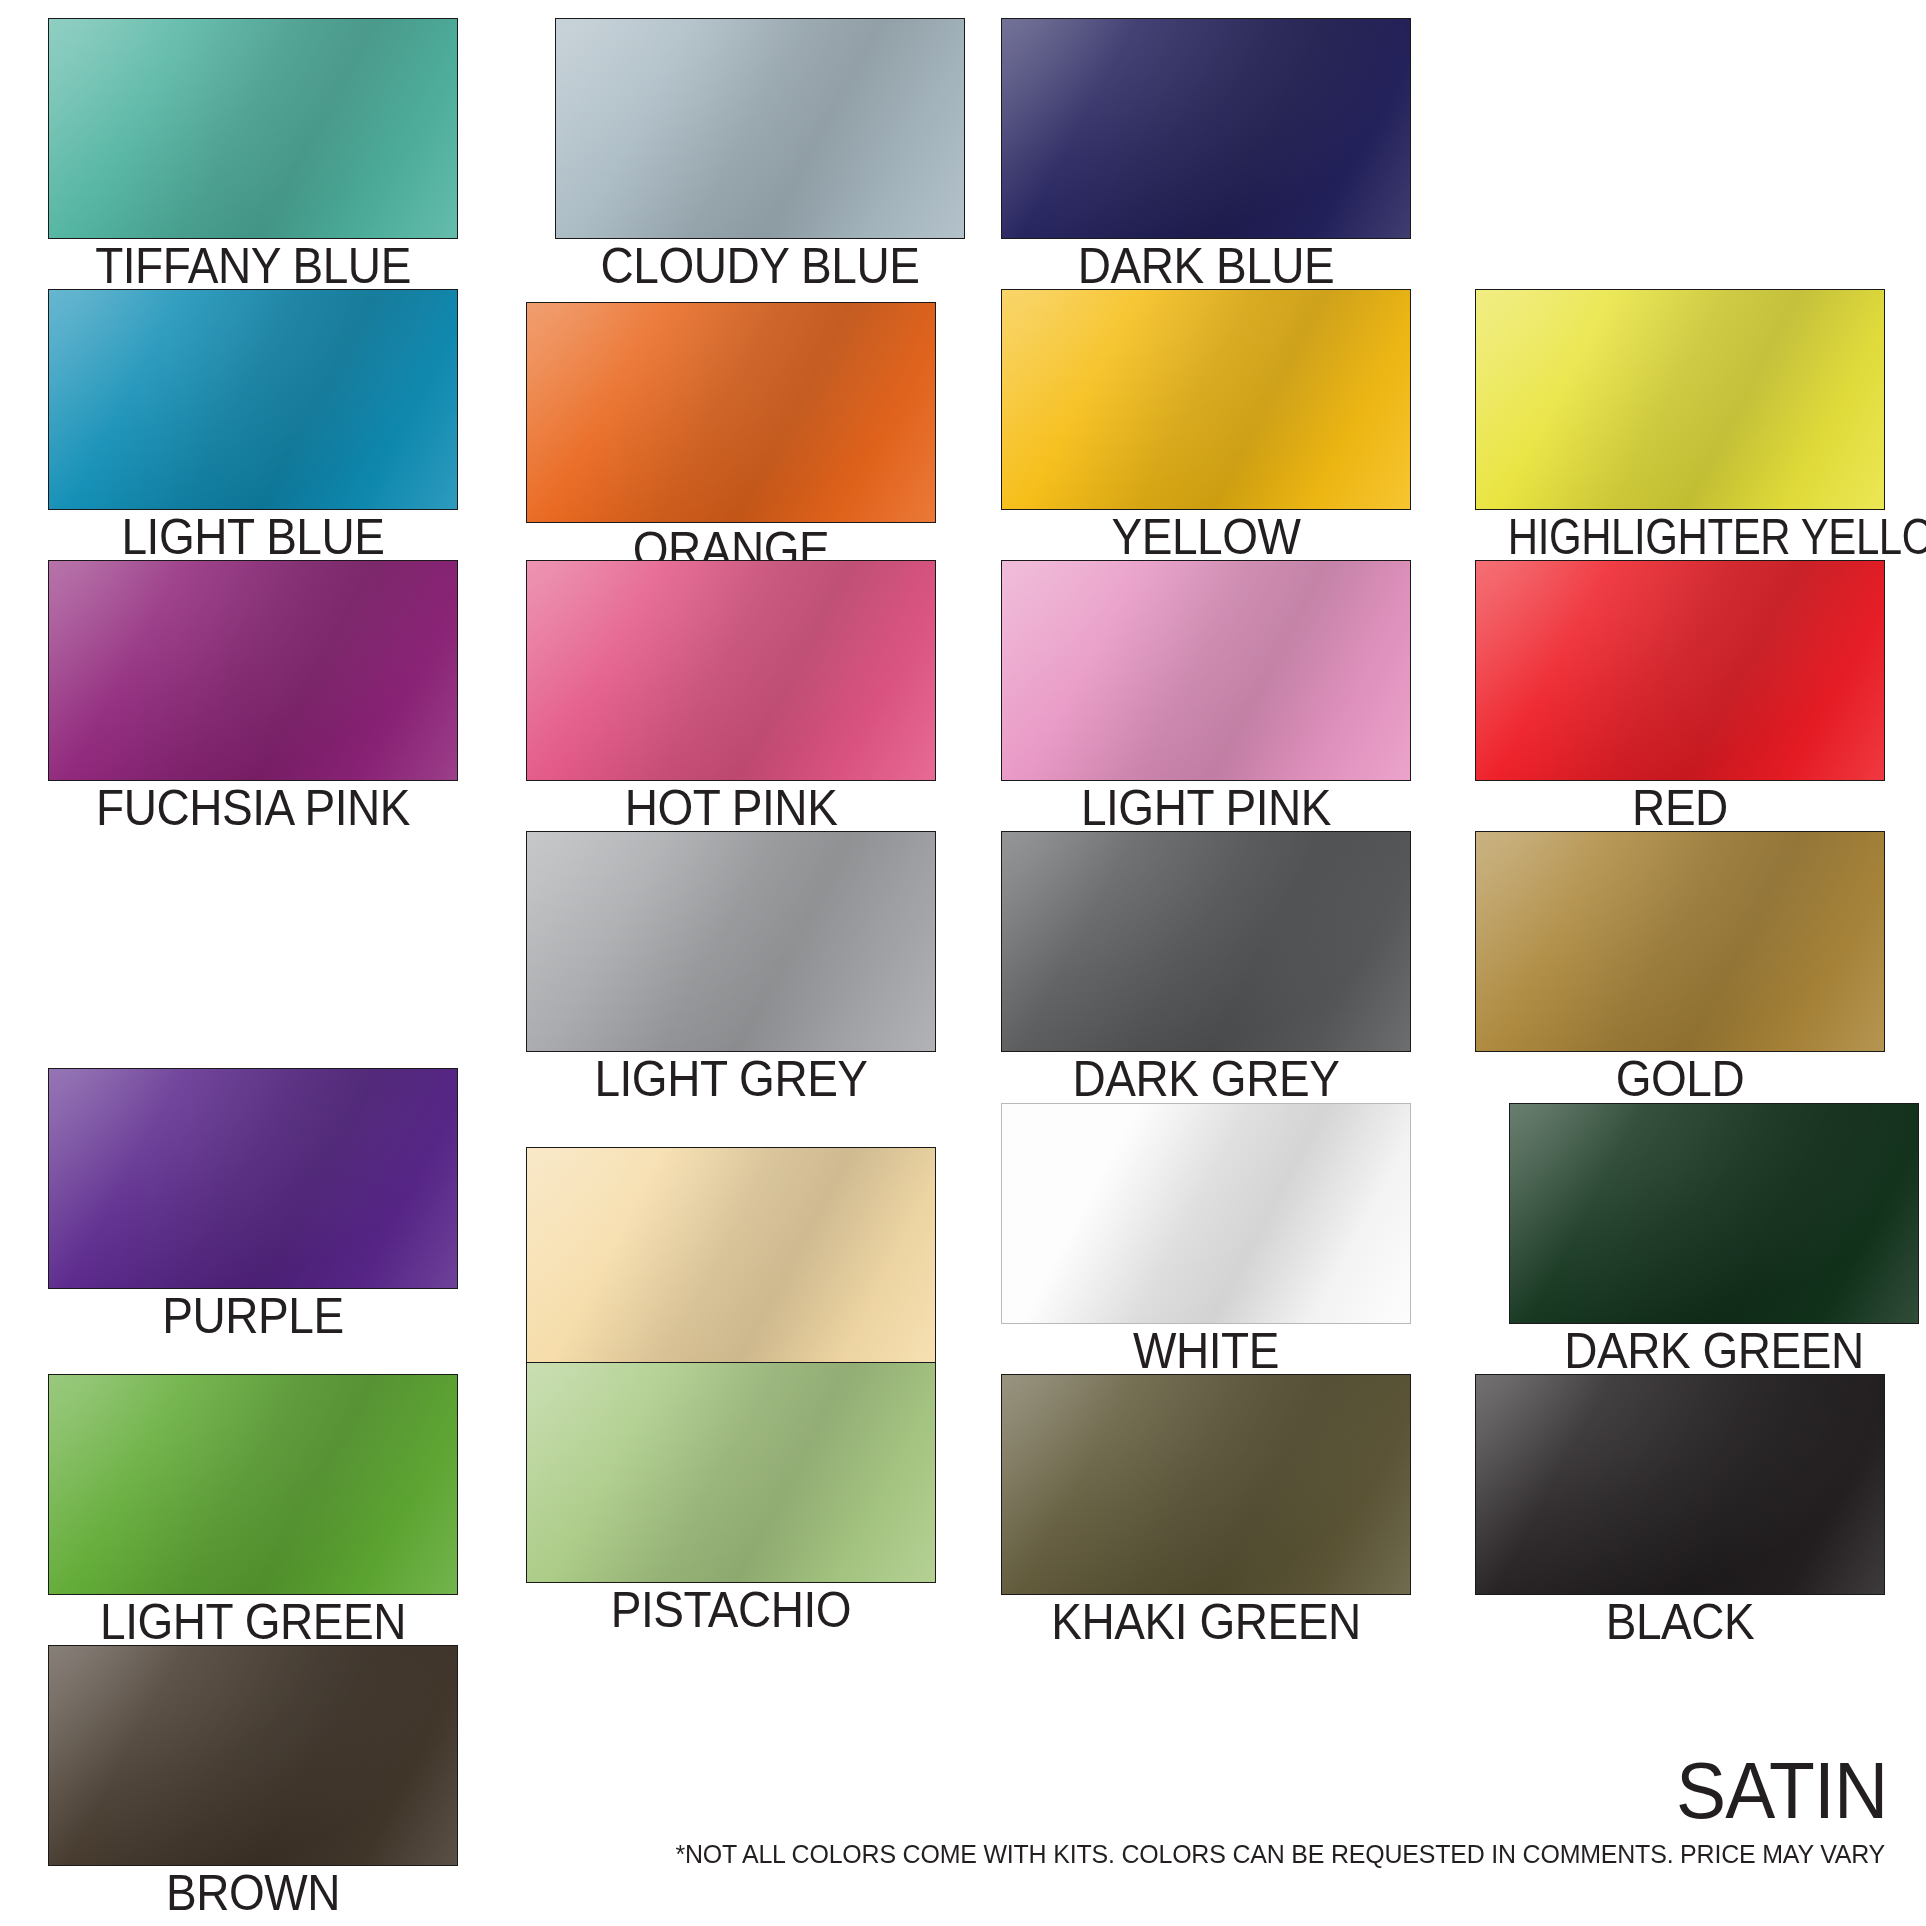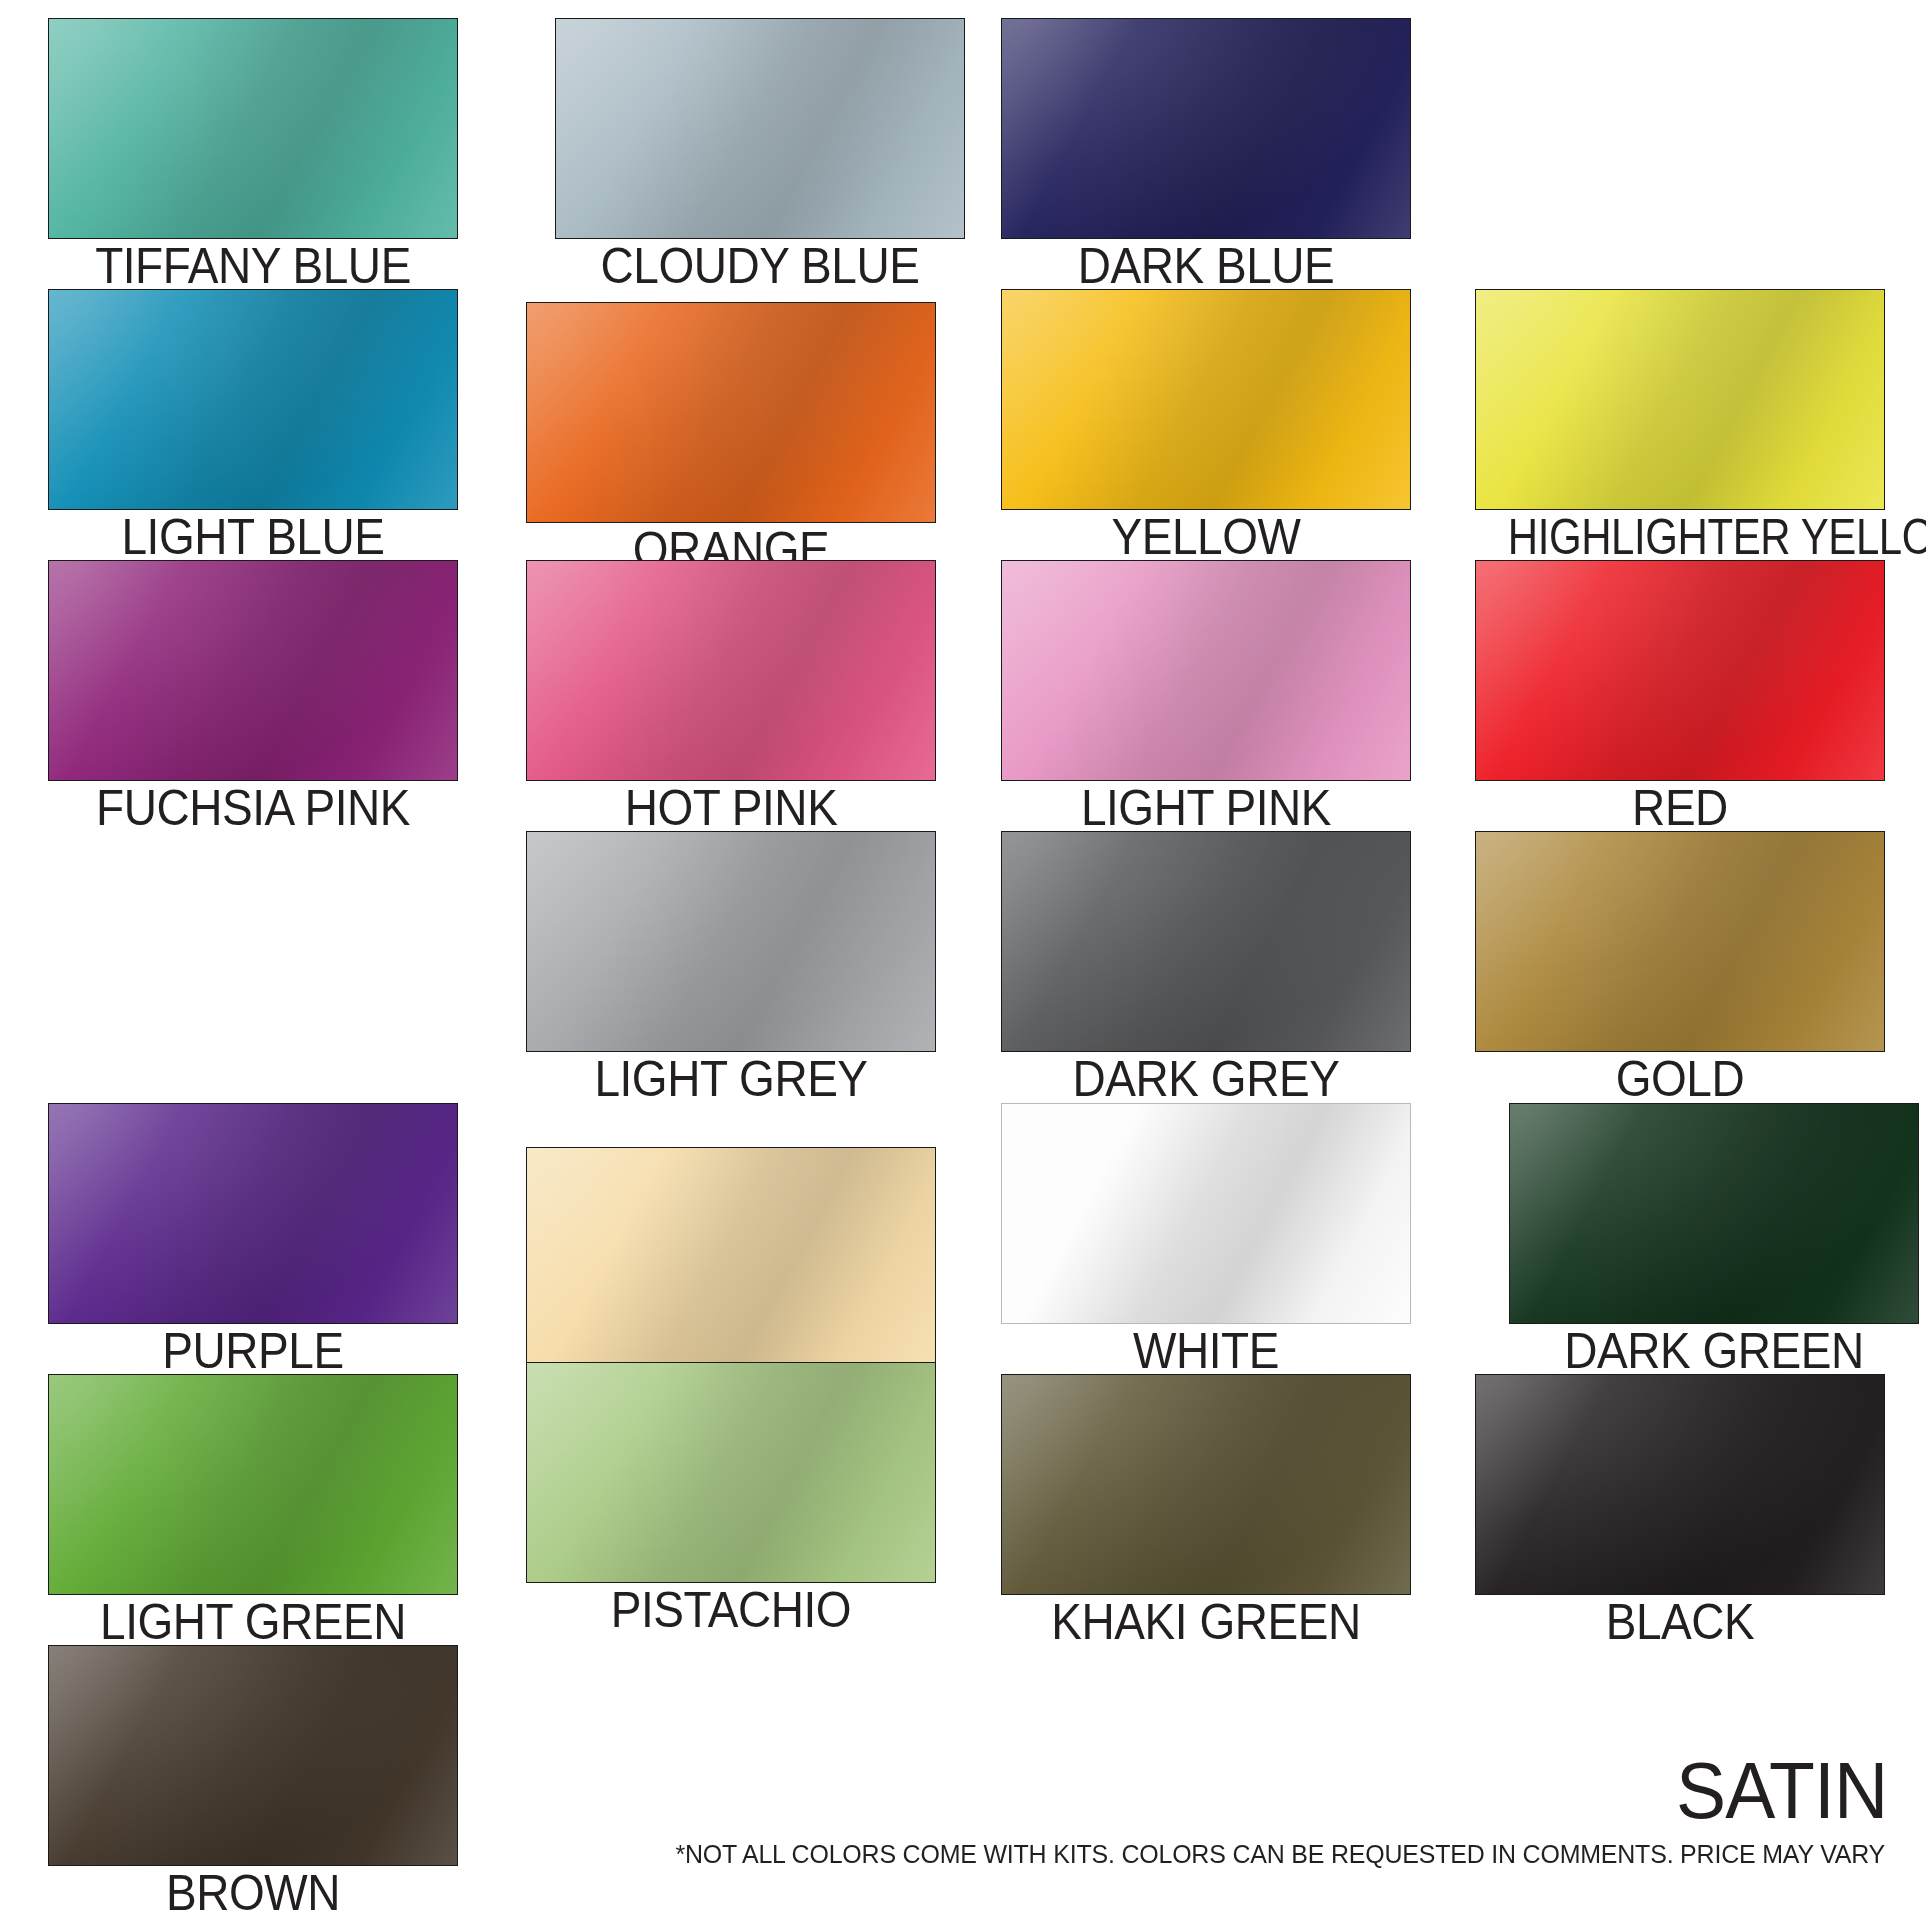--- a/index.html
+++ b/index.html
@@ -198,21 +198,21 @@
       </div>
       <span class="label" style="width: 410px;">DARK GREY</span>
     </div>
     <div class="cell" style="left: 1475px; top: 831px;">
       <div class="swatch" style="background: rgb(171, 134, 57); width: 410px; height: 221px;">
         <div class="sheen"></div>
         <div class="sheen2"></div>
       </div>
       <span class="label" style="width: 410px;">GOLD</span>
     </div>
-    <div class="cell" style="left: 48px; top: 1103px;">
+    <div class="cell" style="left: 48px; top: 1068px;">
       <div class="swatch" style="background: rgb(89, 38, 139); width: 410px; height: 221px;">
         <div class="sheen"></div>
         <div class="sheen2"></div>
       </div>
       <span class="label" style="width: 410px;">PURPLE</span>
     </div>
     <div class="cell" style="left: 526px; top: 1103px; margin-top: 44px;">
       <div class="swatch" style="background: rgb(246, 220, 168); width: 410px; height: 221px;">
         <div class="sheen"></div>
         <div class="sheen2"></div>

